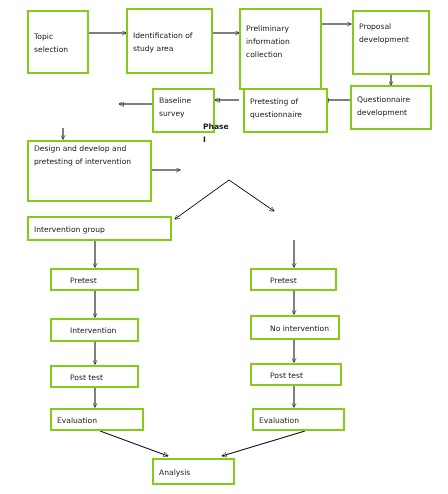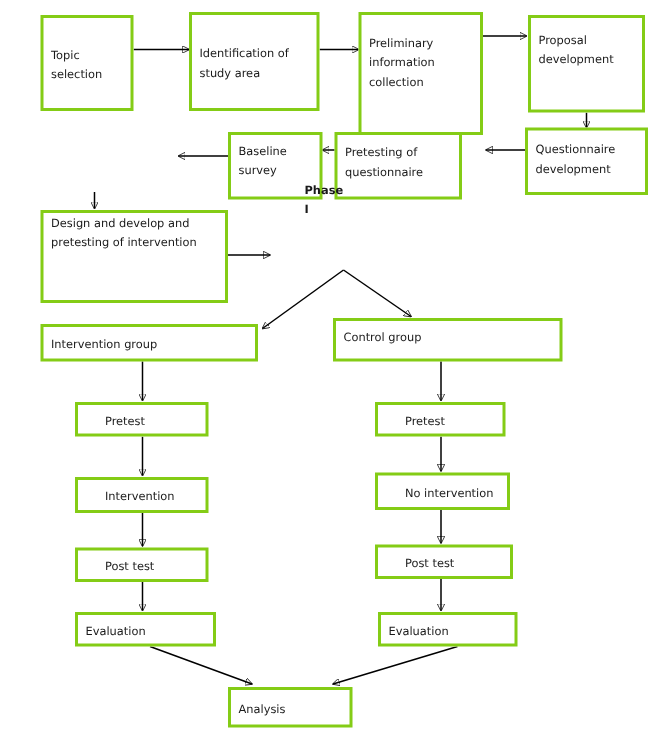--- a/index.html
+++ b/index.html
@@ -135,21 +135,21 @@
   <div class="box" style="left:352px; top:10px; width:78px; height:65px; padding-top:8px;">
     <span class="ln">Proposal</span>
     <span class="ln">development</span>
   </div>
 
   <div class="box" style="left:350px; top:85px; width:82px; height:45px; padding-top:6px;">
     <span class="ln">Questionnaire</span>
     <span class="ln">development</span>
   </div>
 
-  <div class="box" style="left:223px; top:88px; width:85px; height:45px; padding-top:5px;">
+  <div class="box" style="left:243px; top:88px; width:85px; height:45px; padding-top:5px;">
     <span class="ln">Pretesting of</span>
     <span class="ln">questionnaire</span>
   </div>
 
   <div class="box" style="left:152px; top:88px; width:63px; height:45px; padding-top:4px;">
     <span class="ln">Baseline</span>
     <span class="ln">survey</span>
     <span class="ln bold">Phase I</span>
   </div>
 
@@ -157,23 +157,20 @@
   <div class="box" style="left:27px; top:140px; width:125px; height:62px; padding-top:0;">
     <span class="ln">Design and develop and</span>
     <span class="ln">pretesting of intervention</span>
   </div>
 
 
   <div class="box" style="left:27px; top:216px; width:145px; height:25px; padding-top:5px;">
     <span class="ln">Intervention group</span>
   </div>
 
-  <div class="box" style="left:222px; top:212px; width:153px; height:29px; padding-top:4px;">
-    <span class="ln">Control group</span>
-  </div>
 
   <div class="box center vcenter" style="left:50px; top:268px; width:89px; height:23px;">
     <span class="ln">Pretest</span>
   </div>
 
   <div class="box center vcenter" style="left:250px; top:268px; width:87px; height:23px;">
     <span class="ln">Pretest</span>
   </div>
 
   <div class="box center vcenter" style="left:50px; top:318px; width:89px; height:24px;">

